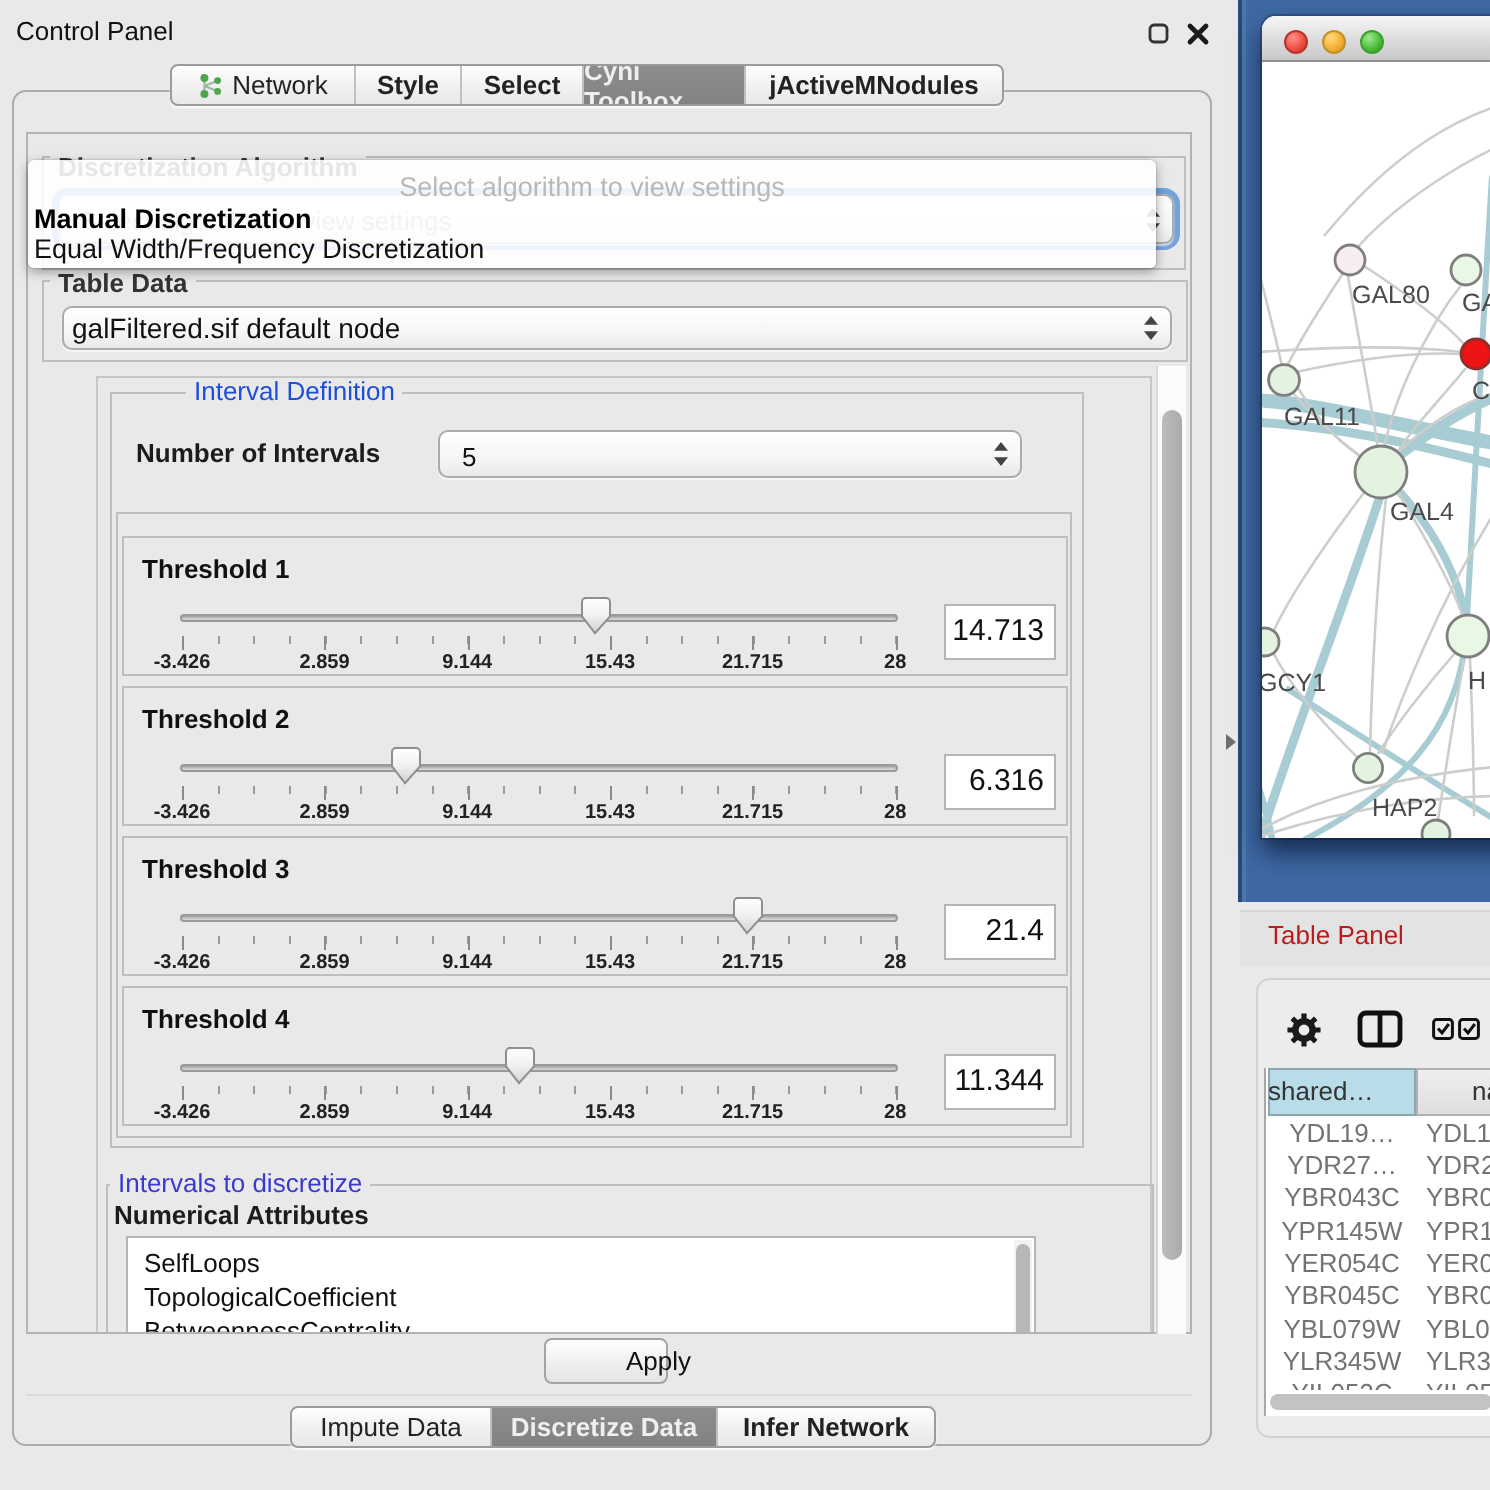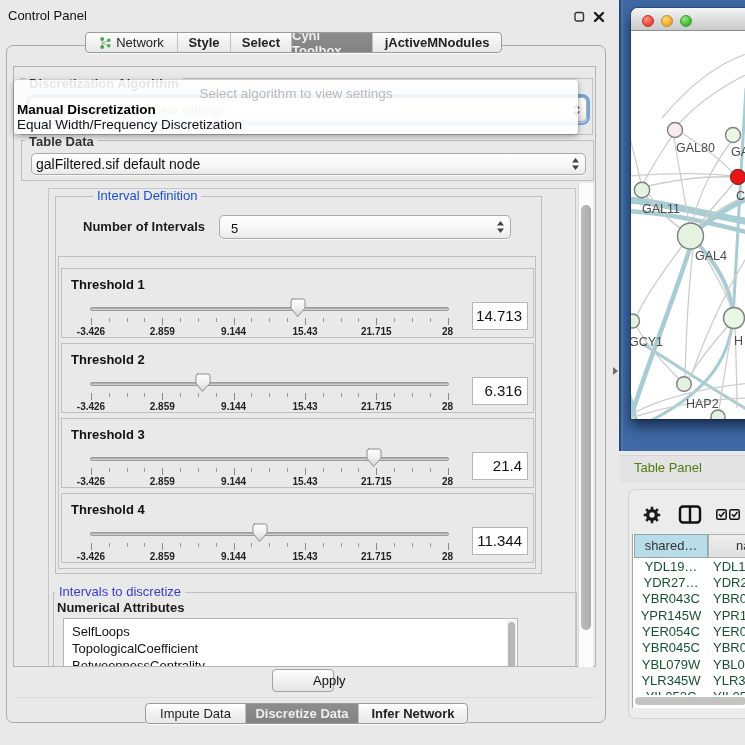--- a/index.html
+++ b/index.html
@@ -46,22 +46,22 @@
 #popup .r3 { position:absolute; left:3px; top:37px; font-size:13.5px; color:#111; }
 
 
 #bluebg { left:619px; top:0; width:126px; height:451px; background:#3e69a4; border-left:2px solid #27497b; box-shadow:inset 2px 0 0 #4d77ab; }
 #netwin { left:631px; top:8px; width:130px; height:411px; border-radius:7px 7px 0 0; background:#fff; box-shadow:0 7px 13px rgba(0,8,30,0.65), 0 0 0 1px rgba(40,60,90,0.5); }
 #nettitle { position:absolute; left:0; top:0; width:100%; height:23px; border-radius:7px 7px 0 0; background:linear-gradient(#f6f6f6,#dcdcdc 55%,#c9c9c9); border-bottom:1px solid #8f8f8f; }
 .tlight { position:absolute; top:7px; width:12px; height:12px; border-radius:50%; }
 #tablepanelband { left:620px; top:455px; width:125px; height:28px; background:#e3e3e3; border-top:1px solid #d6d6d6; }
 #tpbox { left:628px; top:489px; width:130px; height:230px; border-radius:7px; background:#ececec; box-shadow:inset 0 0 0 1px #d2d2d2; }
 #tableclip { left:632px; top:534px; width:113px; height:174px; background:#fff; }
-.hcell { position:absolute; top:0; height:24px; font-size:13px; color:#333; text-align:center; line-height:24px; }
-.trow { position:absolute; font-size:13px; color:#14532d; white-space:nowrap; }
+.hcell { position:absolute; top:0; height:24px; font-size:13px; color:#333; line-height:24px; }
+.trow { position:absolute; font-size:13px; color:#737373; white-space:nowrap; }
 </style></head>
 <body>
 <div id="root">
 
 <div class="abs" id="ctitle">Control Panel</div>
 <div class="abs" id="winbtns" style="left:574px;top:11px;width:36px;height:12px;">
  <svg width="36" height="12" viewBox="0 0 36 12">
   <rect x="1" y="1.5" width="8.5" height="8.5" rx="2" fill="none" stroke="#333" stroke-width="1.4"></rect>
   <path d="M21,2 L29,10 M29,2 L21,10" stroke="#1a1a1a" stroke-width="2.4" stroke-linecap="round"></path>
  </svg>
@@ -104,21 +104,21 @@
     <svg class="ar" width="9" height="14" viewBox="0 0 9 14">
             <path d="M4.5,1 L8,5.4 H1 Z M4.5,13 L1,8.6 H8 Z" fill="#444"></path>
           </svg>
   </div>
 
   <div class="grp" style="left:47px;top:187px;width:528px;height:700px;border-color:#c6c6c6;"></div>
 
   <div class="grp" style="left:54px;top:195px;width:487px;height:378px;"></div>
   <div class="gtitle" style="left:56px;top:188px;color:#1d4ed8;margin-left:36px;">Interval Definition</div>
 
-  <div class="t13 bold abs" style="left:82px;top:219px;text-align:right;">Number of Intervals</div>
+  <div class="t13 bold abs" style="left:67px;top:219px;text-align:right;">Number of Intervals</div>
   <div class="combo" style="left:218px;top:214px;width:292px;height:24px;">
     <span style="position:absolute;left:11px;top:5px;">5</span>
     <svg class="ar" width="9" height="14" viewBox="0 0 9 14">
             <path d="M4.5,1 L8,5.4 H1 Z M4.5,13 L1,8.6 H8 Z" fill="#444"></path>
           </svg>
   </div>
 
   <div class="grp" style="left:57px;top:255px;width:478px;height:313px;"></div>
 
 <div class="tbox" style="top:267px">
@@ -338,21 +338,21 @@
     </svg>
   </div>
   <div id="nettitle">
     <div class="tlight" style="left:11px;background:radial-gradient(circle at 35% 30%,#ff9089,#ee4b40 60%,#c63128);border:0.5px solid #b5372c;"></div>
     <div class="tlight" style="left:30px;background:radial-gradient(circle at 35% 30%,#ffd97e,#f2ad2e 60%,#d29020);border:0.5px solid #c0922b;"></div>
     <div class="tlight" style="left:49px;background:radial-gradient(circle at 35% 30%,#9ee88f,#47bb37 60%,#2f9e25);border:0.5px solid #3d9e33;"></div>
   </div>
 </div>
 
 <div class="abs" id="tablepanelband"></div>
-<div class="abs t13" style="left:634px;top:461px;color:#4d7c0f;">Table Panel</div>
+<div class="abs t13" style="left:634px;top:461px;color:#b91c1c;">Table Panel</div>
 <div class="abs" id="tpbox"></div>
 
 <svg class="abs" style="left:643px;top:505px;" width="105" height="20" viewBox="0 0 105 20">
   <g transform="translate(9,10)">
         <path d="M5.86,-1.29 L8.20,-1.29 A8.3,8.3 0 0 1 8.20,1.29 L5.86,1.29 A6.0,6.0 0 0 1 5.05,3.23 L6.71,4.89 A8.3,8.3 0 0 1 4.89,6.71 L3.23,5.05 A6.0,6.0 0 0 1 1.29,5.86 L1.29,8.20 A8.3,8.3 0 0 1 -1.29,8.20 L-1.29,5.86 A6.0,6.0 0 0 1 -3.23,5.05 L-4.89,6.71 A8.3,8.3 0 0 1 -6.71,4.89 L-5.05,3.23 A6.0,6.0 0 0 1 -5.86,1.29 L-8.20,1.29 A8.3,8.3 0 0 1 -8.20,-1.29 L-5.86,-1.29 A6.0,6.0 0 0 1 -5.05,-3.23 L-6.71,-4.89 A8.3,8.3 0 0 1 -4.89,-6.71 L-3.23,-5.05 A6.0,6.0 0 0 1 -1.29,-5.86 L-1.29,-8.20 A8.3,8.3 0 0 1 1.29,-8.20 L1.29,-5.86 A6.0,6.0 0 0 1 3.23,-5.05 L4.89,-6.71 A8.3,8.3 0 0 1 6.71,-4.89 L5.05,-3.23 Z M2.70,0 A2.7,2.7 0 1 0 -2.70,0 A2.7,2.7 0 1 0 2.70,0 Z" fill="#1a1a1a" fill-rule="evenodd"></path>
       </g>
   <g>
     <rect x="37" y="1.5" width="20" height="16" rx="3" fill="none" stroke="#111" stroke-width="2.4"></rect>
     <line x1="47" y1="2" x2="47" y2="17" stroke="#111" stroke-width="2.4"></line>
   </g>

